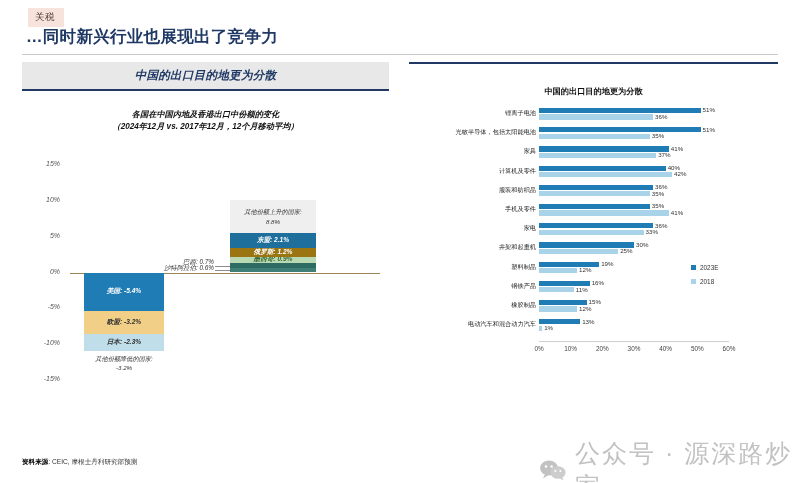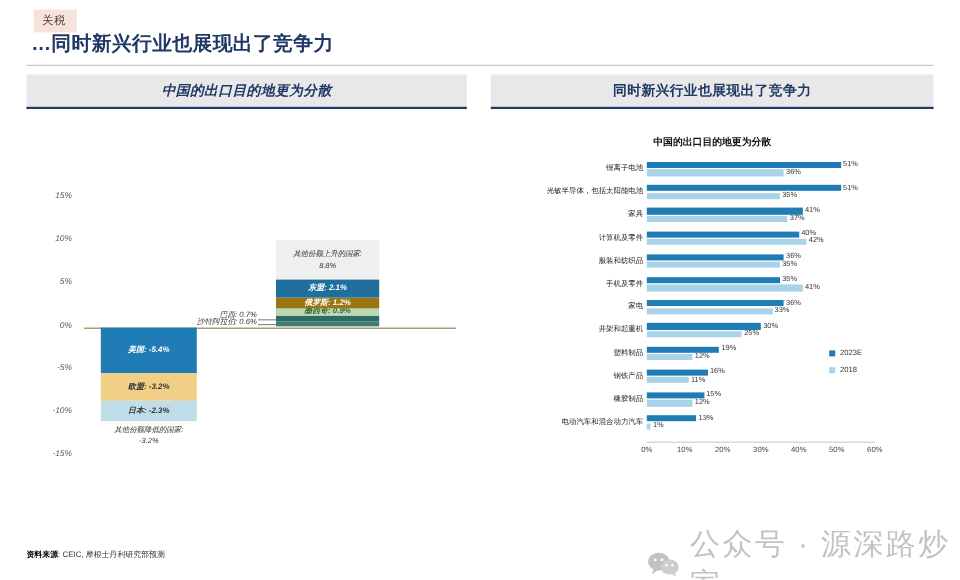--- a/index.html
+++ b/index.html
@@ -111,20 +111,24 @@
 <div id="slide">
 
   <div class="kicker">关税</div>
   <div class="headline">…同时新兴行业也展现出了竞争力</div>
   <div class="hrule"></div>
 
   <div class="panel left">
     <div class="panel-bar">中国的出口目的地更为分散</div>
     <div class="panel-underline"></div>
     <div class="panel-body">
+      <div class="chart-title">
+        <div>各国在中国内地及香港出口中份额的变化</div>
+        <div>（2024年12月 vs. 2017年12月，12个月移动平均）</div>
+      </div>
       <div id="wf">
           <div class="yaxis-lbl" style="left: 4px; top: 69px;">15%</div>
           <div class="yaxis-lbl" style="left: 4px; top: 104.833px;">10%</div>
           <div class="yaxis-lbl" style="left: 4px; top: 140.667px;">5%</div>
           <div class="yaxis-lbl" style="left: 4px; top: 176.5px;">0%</div>
           <div class="yaxis-lbl" style="left: 4px; top: 212.333px;">-5%</div>
           <div class="yaxis-lbl" style="left: 4px; top: 248.167px;">-10%</div>
           <div class="yaxis-lbl" style="left: 4px; top: 284px;">-15%</div>
           <div class="zero-line" style="left: 48px; width: 310px; top: 181.5px;"></div>
           <div class="wf-ghost" style="left: 208px; width: 86px; top: 109.117px; height: 32.9667px;">
@@ -141,21 +145,20 @@
           <div class="wf-seg" style="left: 208px; width: 86px; top: 142.083px; height: 15.05px; background: rgb(31, 111, 156); color: rgb(255, 255, 255);">东盟: 2.1%</div>
           <div class="wf-seg" style="left: 62px; width: 80px; top: 181.5px; height: 38.7px; background: rgb(31, 124, 180); color: rgb(255, 255, 255);">美国: -5.4%</div>
           <div class="wf-seg" style="left: 62px; width: 80px; top: 220.2px; height: 22.9333px; background: rgb(242, 207, 135); color: rgb(51, 51, 51);">欧盟: -3.2%</div>
           <div class="wf-seg" style="left: 62px; width: 80px; top: 243.133px; height: 16.4833px; background: rgb(191, 222, 234); color: rgb(51, 51, 51);">日本: -2.3%</div>
           <div class="wf-note" style="left: 50px; width: 104px; top: 262.617px;"><span>其他份额降低的国家:</span><br><span>-3.2%</span></div>
         </div>
     </div>
   </div>
 
   <div class="panel right">
-    <div class="panel-bar">同时新兴行业也展现出了竞争力</div>
     <div class="panel-underline"></div>
     <div class="panel-body">
       <div class="chart-title" style="padding-top:22px">中国的出口目的地更为分散</div>
       <div id="rb">
           <div class="cat-lbl" style="left: 0px; width: 127px; top: 45px;">锂离子电池</div>
           <div class="hbar s1" style="left: 130px; top: 44px; width: 161.5px; height: 5.2px;"></div>
           <div class="val-lbl" style="left: 293.5px; top: 42.4px;">51%</div>
           <div class="hbar s2" style="left: 130px; top: 50.4px; width: 114px; height: 5.2px;"></div>
           <div class="val-lbl" style="left: 246px; top: 48.8px;">36%</div>
           <div class="cat-lbl" style="left: 0px; width: 127px; top: 64.2px;">光敏半导体，包括太阳能电池</div>

